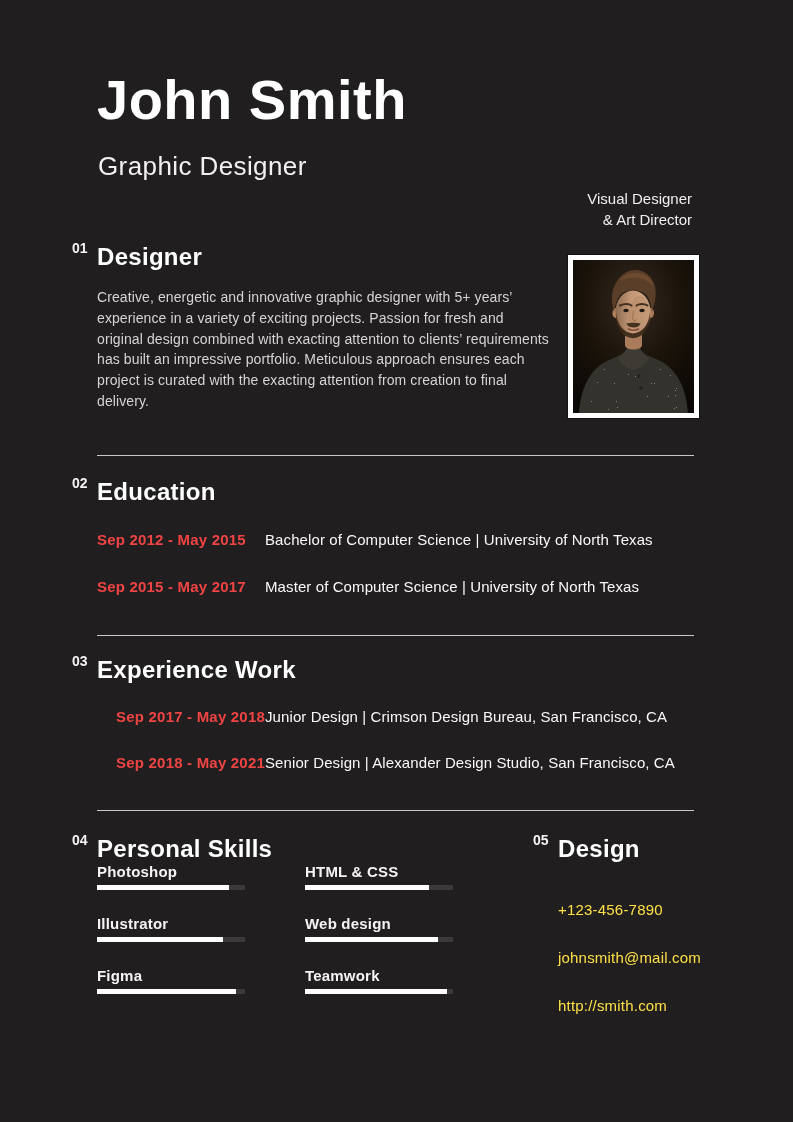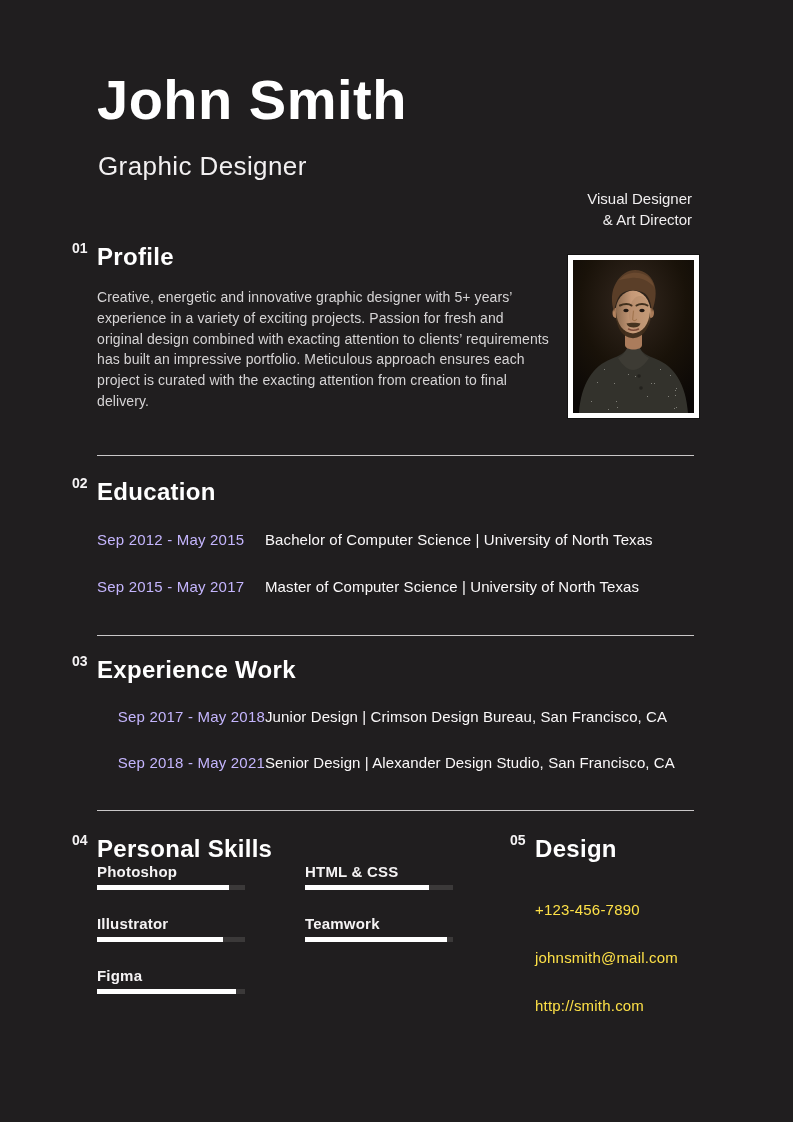--- a/index.html
+++ b/index.html
@@ -94,23 +94,23 @@
   .d3 { top: 810px; }
 
   
   .timeline { margin-top: 25px; }
   .timeline.exp { margin-top: 24px; text-align: right; }
   .trow { display: flex; align-items: baseline; margin-bottom: 30px; }
   .timeline.exp .trow { margin-bottom: 29px; }
   .tdate {
     flex: 0 0 168px;
     font-size: 15px;
-    font-weight: 400;
+    font-weight: 700;
     letter-spacing: 0.2px;
-    color: #c4b5fd;
+    color: #ef4444;
   }
   .tdetail {
     font-size: 15px;
     font-weight: 400;
     letter-spacing: 0.1px;
     color: #FAF8F9;
     white-space: nowrap;
   }
 
   
@@ -130,21 +130,21 @@
     color: #F5F3F4;
   }
   .skill-bar {
     margin-top: 4px;
     width: 148px; height: 5px;
     background: #3B3939;
   }
   .skill-fill { height: 100%; background: #FFFFFF; }
 
   
-  .contact { left: 535px; }
+  .contact { left: 558px; }
   .contact-list { margin-top: 38px; }
   .contact-item {
     margin-bottom: 31px;
     font-size: 15px;
     font-weight: 400;
     letter-spacing: 0.2px;
     color: #fde047;
   }
 </style>
 </head>
@@ -155,21 +155,21 @@
   <h1 class="name">John Smith</h1>
   <div class="job-title">Graphic Designer</div>
   <div class="tagline">
     <div>Visual Designer</div>
     <div>&amp; Art Director</div>
   </div>
 
   <section class="section" style="top:243px;">
     <div class="sec-head">
       <span class="sec-num">01</span>
-      <h2 class="sec-title">Profile</h2>
+      <h2 class="sec-title">Designer</h2>
     </div>
     <p class="profile-text">Creative, energetic and innovative graphic designer with 5+ years’ experience in a variety of exciting projects. Passion for fresh and original design combined with exacting attention to clients’ requirements has built an impressive portfolio. Meticulous approach ensures each project is curated with the exacting attention from creation to final delivery.</p>
   </section>
 
   <div class="photo-frame">
     <svg width="121" height="153" viewBox="0 0 121 153">
       <defs>
         <radialGradient id="pbg" cx="50%" cy="28%" r="80%">
           <stop offset="0%" stop-color="#342820"></stop>
           <stop offset="55%" stop-color="#191209"></stop>
@@ -296,20 +296,26 @@
           </div>
         </div>
 
         <div class="skill">
           <div class="skill-label">HTML &amp; CSS</div>
           <div class="skill-bar">
             <div class="skill-fill" style="width: 84%;"></div>
           </div>
         </div>
 
+        <div class="skill">
+          <div class="skill-label">Web design</div>
+          <div class="skill-bar">
+            <div class="skill-fill" style="width: 90%;"></div>
+          </div>
+        </div>
 
         <div class="skill">
           <div class="skill-label">Teamwork</div>
           <div class="skill-bar">
             <div class="skill-fill" style="width: 96%;"></div>
           </div>
         </div>
       </div>
   </section>
 

